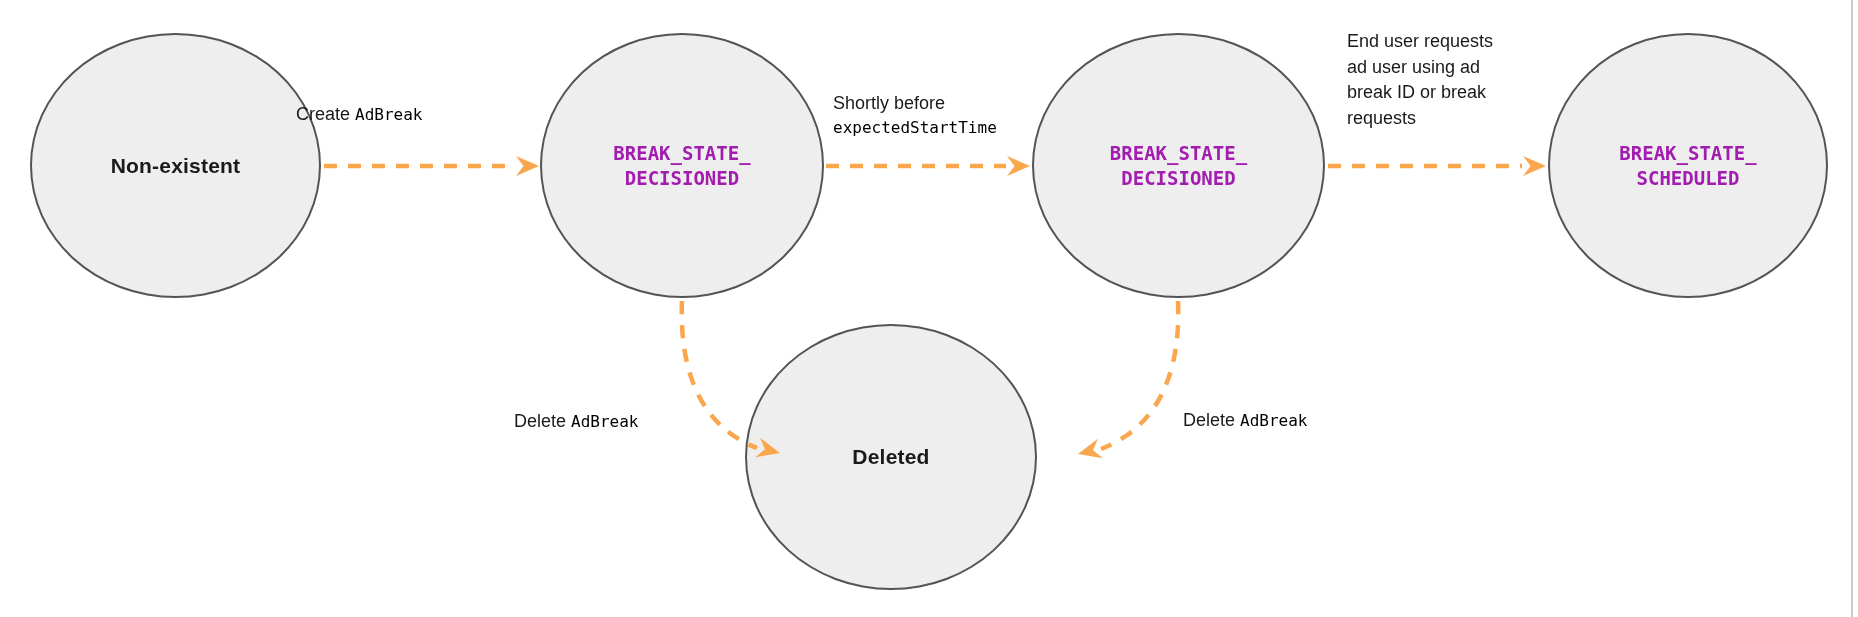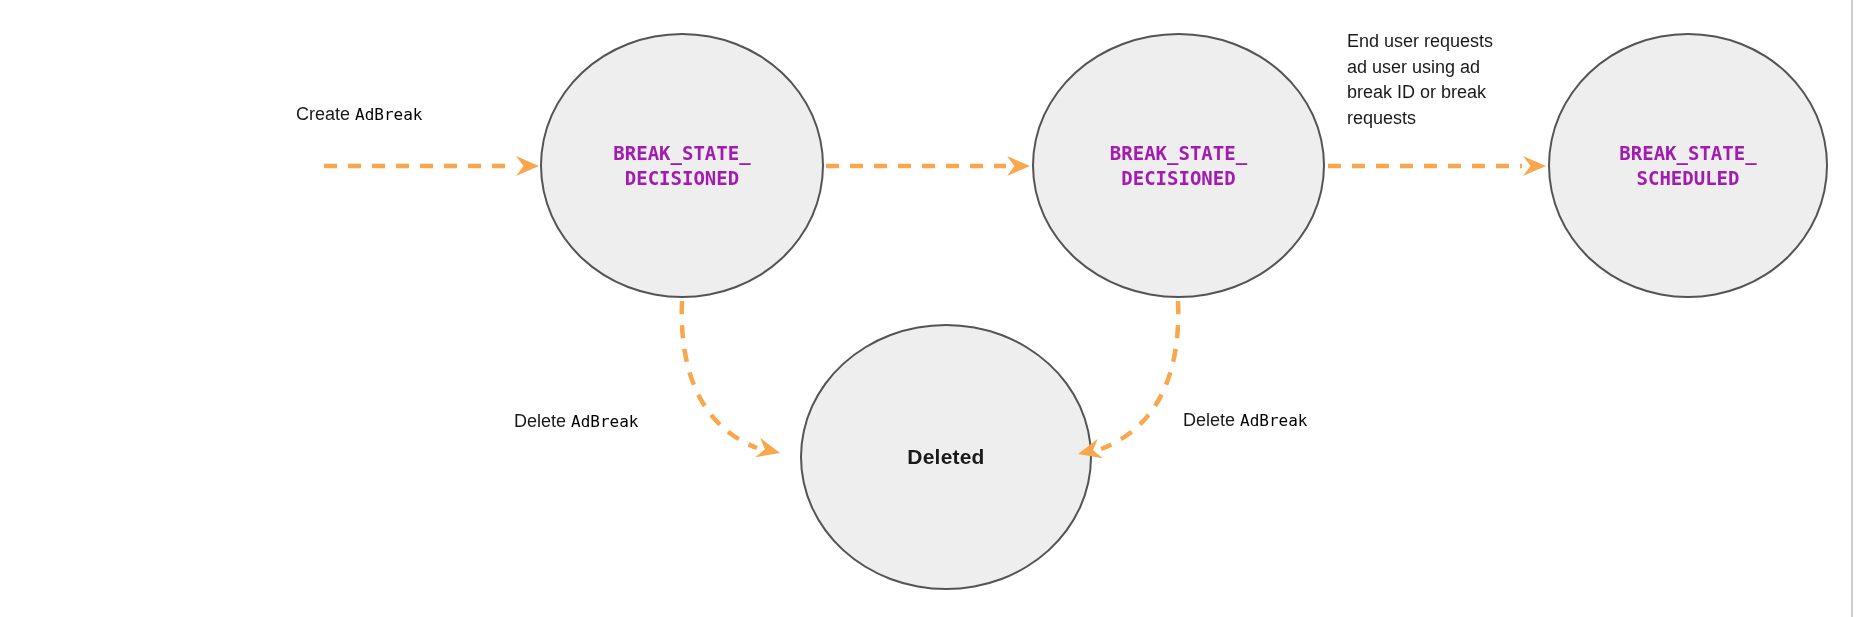--- a/index.html
+++ b/index.html
@@ -33,21 +33,21 @@
     font-weight: bold;
     font-size: 19px;
     line-height: 25px;
     color: #a21caf;
   }
   
   .n-nonexistent { left: 30px;  top: 33px;  width: 291px; height: 265px; }
   .n-scheduled   { left: 540px; top: 33px;  width: 284px; height: 265px; }
   .n-decisioned  { left: 1032px;top: 33px;  width: 293px; height: 265px; }
   .n-complete    { left: 1548px;top: 33px;  width: 280px; height: 265px; }
-  .n-deleted     { left: 800px; top: 324px; width: 292px; height: 266px; justify-content: center; }
+  .n-deleted     { left: 745px; top: 324px; width: 292px; height: 266px; justify-content: center; }
 
   .edge-label {
     position: absolute;
     font-size: 18px;
     line-height: 24px;
     white-space: nowrap;
     color: var(--text, #1a1a1a);
   }
   .edge-label .code {
     font-family: "DejaVu Sans Mono", monospace;
@@ -80,20 +80,23 @@
     left: 1851px; top: 0;
     width: 2px; height: 617px;
     background: var(--edge-line, #cccccc);
   }
 </style>
 </head>
 <body>
 
 <div class="canvas" style="--arrow: #F9A64D; --node-fill: #EEEEEE; --node-border: #545454; --text: #1A1A1A; --page-bg: #FFFFFF; --edge-line: #CCCCCC;">
 
+  <div class="node n-nonexistent">
+    <span class="label-sans">Non-existent</span>
+  </div>
 
   <div class="node n-scheduled">
     <span class="label-mono">
       <span>BREAK_STATE_</span><br>
       <span>DECISIONED</span>
     </span>
   </div>
 
   <div class="node n-decisioned">
     <span class="label-mono">
@@ -138,20 +141,24 @@
     <path class="dash" d="M 1178 301 C 1181 373 1158 427 1101 449"></path>
     <g transform="translate(1078,454) rotate(166)">
       <path class="arrowhead" d="M 0 0 L -23 -10 L -15.5 0 L -23 10 Z"></path>
     </g>
   </svg>
 
   <div class="edge-label lbl-create">
     <span class="plain">Create </span><span class="code">AdBreak</span>
   </div>
 
+  <div class="edge-label lbl-shortly">
+    <span class="plain">Shortly before</span><br>
+    <span class="code">expectedStartTime</span>
+  </div>
 
   <div class="edge-label lbl-enduser">
     <div>End user requests</div>
     <div>ad user using ad</div>
     <div>break ID or break</div>
     <div>requests</div>
   </div>
 
   <div class="edge-label lbl-delete-left">
     <span class="plain">Delete </span><span class="code">AdBreak</span>

